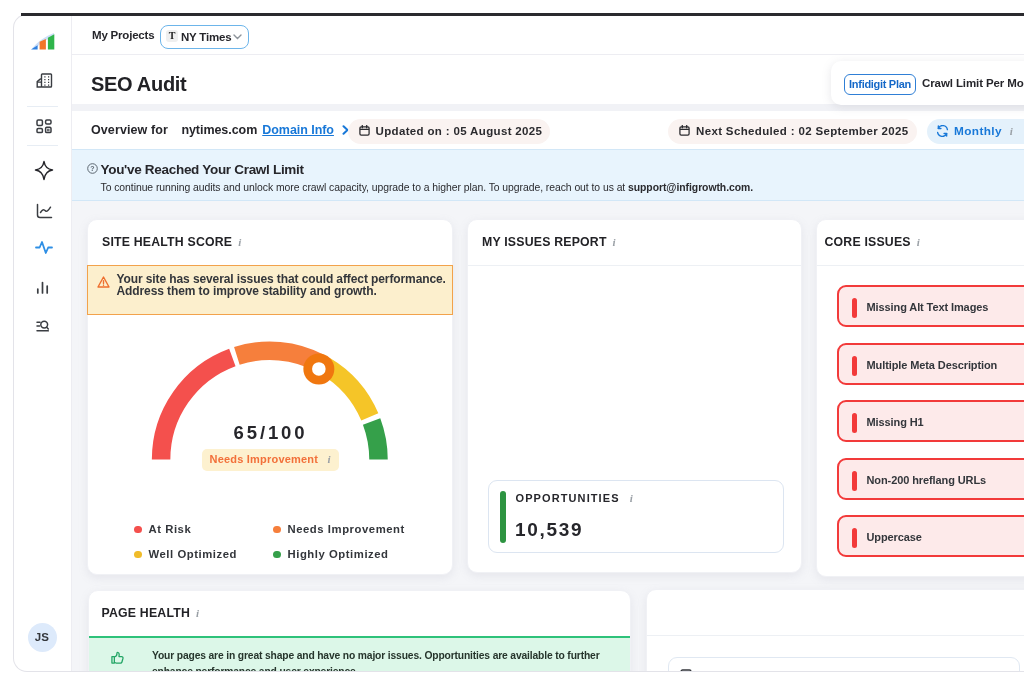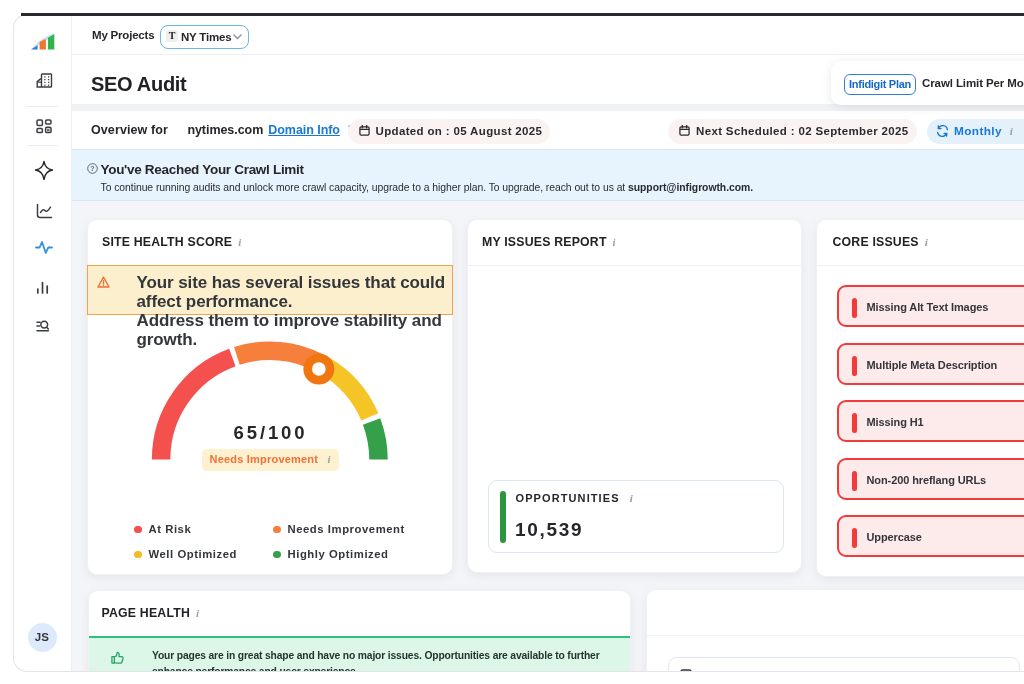--- a/index.html
+++ b/index.html
@@ -45,21 +45,21 @@
 .chead { position:absolute; left:14px; top:15px; font-size:12.3px; font-weight:bold; letter-spacing:0.2px; color:#222226; white-space:nowrap; }
 .info { font-family:"Liberation Serif", serif; font-style:italic; font-weight:bold; color:#9aa0a6; font-size:11px; margin-left:6px; letter-spacing:0; }
 .hline { position:absolute; left:0; right:0; top:45px; height:1px; background:#edf0f4; }
 #card1 { left:74px; top:204.5px; width:365.5px; height:356.5px; }
 #card2 { left:454px; top:204.5px; width:335px; height:354px; }
 #card3 { left:802.5px; top:204.5px; width:240px; height:358.5px; border-radius:10px 0 0 10px; }
 #card4 { left:75px; top:575.5px; width:543px; height:120px; }
 #card5 { left:633px; top:574.5px; width:390px; height:120px; border-radius:10px 0 0 10px; }
 
 #warnban { position:absolute; left:-1px; right:-1px; top:45px; height:50px; background:#fcefcd; border:1.5px solid #f2a24b; }
-#warnban .wt { position:absolute; left:28.5px; top:7.5px; font-size:17px; font-weight:bold; letter-spacing:-0.1px; color:#33363b; line-height:19px;margin-left:20px; }
+#warnban .wt { position:absolute; left:28.5px; top:7.5px; font-size:12px; font-weight:bold; letter-spacing:-0.1px; color:#33363b; line-height:12px; }
 #warnban svg { position:absolute; left:9px; top:10.5px; }
 #gaugewrap { position:absolute; left:55px; top:115px; width:256px; height:146px; }
 #score { position:absolute; left:0px; top:202px; width:365px; text-align:center; font-size:18.5px; font-weight:800; letter-spacing:2.9px; color:#26262b; }
 #needschip { position:absolute; left:113.5px; top:229.5px; width:137px; height:21.5px; background:#fdf1cf; border-radius:5px; text-align:center; line-height:21.5px; font-size:11px; font-weight:bold; color:#f2703a; letter-spacing:0.2px; }
 .lgd { position:absolute; font-size:11.3px; font-weight:bold; color:#33363b; letter-spacing:0.55px; white-space:nowrap; }
 .dot { display:inline-block; width:7.5px; height:7.5px; border-radius:50%; margin-right:7px; vertical-align:0px; }
 
 .ibox { position:absolute; left:20px; width:296px; height:73.5px; border:1.5px solid #dce5f1; border-radius:9px; background:#fff; }
 .ibar { position:absolute; left:11px; top:10px; width:5.5px; height:52px; border-radius:3px; }
 .ilab { position:absolute; left:26.5px; top:11px; font-size:11px; font-weight:bold; letter-spacing:1.1px; color:#26262b; }
@@ -136,21 +136,21 @@
 
   <div id="titlerow"></div>
   <div id="seoh">SEO Audit</div>
   <div id="planbox">
     <span id="planchip">Infidigit Plan</span>
     <span id="crawltxt">Crawl Limit Per Month : 30,000</span>
   </div>
   <div id="greygap"></div>
 
   <div id="ovrow"></div>
-  <div id="ovtext"><span style="letter-spacing:0.1px; font-weight:600;">Overview for</span> <b style="margin-left:16px;">nytimes.com</b><span id="dlink" style="margin-left:5px;">Domain Info</span><svg style="margin-left:8px; vertical-align:-1px;" width="7" height="10" viewBox="0 0 7 10" fill="none" stroke="#1878d8" stroke-width="2" stroke-linecap="round" stroke-linejoin="round">
+  <div id="ovtext"><span style="letter-spacing:0.1px; font-weight:600;">Overview for</span> <b style="margin-left:10px;">nytimes.com</b><span id="dlink" style="margin-left:5px;">Domain Info</span><svg style="margin-left:8px; vertical-align:-1px;" width="7" height="10" viewBox="0 0 7 10" fill="none" stroke="#1878d8" stroke-width="2" stroke-linecap="round" stroke-linejoin="round">
         <path d="M1.5 1.2 L5.5 5 L1.5 8.8"></path>
       </svg></div>
   <div class="pill" id="pill1"><span style="margin-left:11px;"><svg width="11" height="11" viewBox="0 0 12 12" fill="none" stroke="#2b2b2f" stroke-width="1.4">
           <rect x="1" y="2" width="10" height="9" rx="1.4"></rect>
           <path d="M3.6 0.5 V3 M8.4 0.5 V3" stroke-linecap="round"></path>
           <path d="M1 4.8 H11"></path>
         </svg></span>Updated on : 05 August 2025</div>
   <div class="pill" id="pill2"><span style="margin-left:11px;"><svg width="11" height="11" viewBox="0 0 12 12" fill="none" stroke="#2b2b2f" stroke-width="1.4">
           <rect x="1" y="2" width="10" height="9" rx="1.4"></rect>
           <path d="M3.6 0.5 V3 M8.4 0.5 V3" stroke-linecap="round"></path>
@@ -204,21 +204,21 @@
     <div class="chead">MY ISSUES REPORT<span class="info">i</span></div>
     <div class="hline"></div>
     <div class="ibox" style="top:260px;">
       <div class="ibar" style="background:#2d9441;"></div>
       <div class="ilab">OPPORTUNITIES <span class="info">i</span></div>
       <div class="inum">10,539</div>
     </div>
   </div>
 
   <div class="card" id="card3">
-    <div class="chead" style="left:16px;">CORE ISSUES<span class="info">i</span></div>
+    <div class="chead" style="left:8px;">CORE ISSUES<span class="info">i</span></div>
     <div class="hline"></div>
     <div class="rchip" style="top:65.5px;">
         <div class="rbar"></div>
         <div class="rtx">Missing Alt Text Images</div>
       </div>
     <div class="rchip" style="top:123px;">
         <div class="rbar"></div>
         <div class="rtx">Multiple Meta Description</div>
       </div>
     <div class="rchip" style="top:180.5px;">

